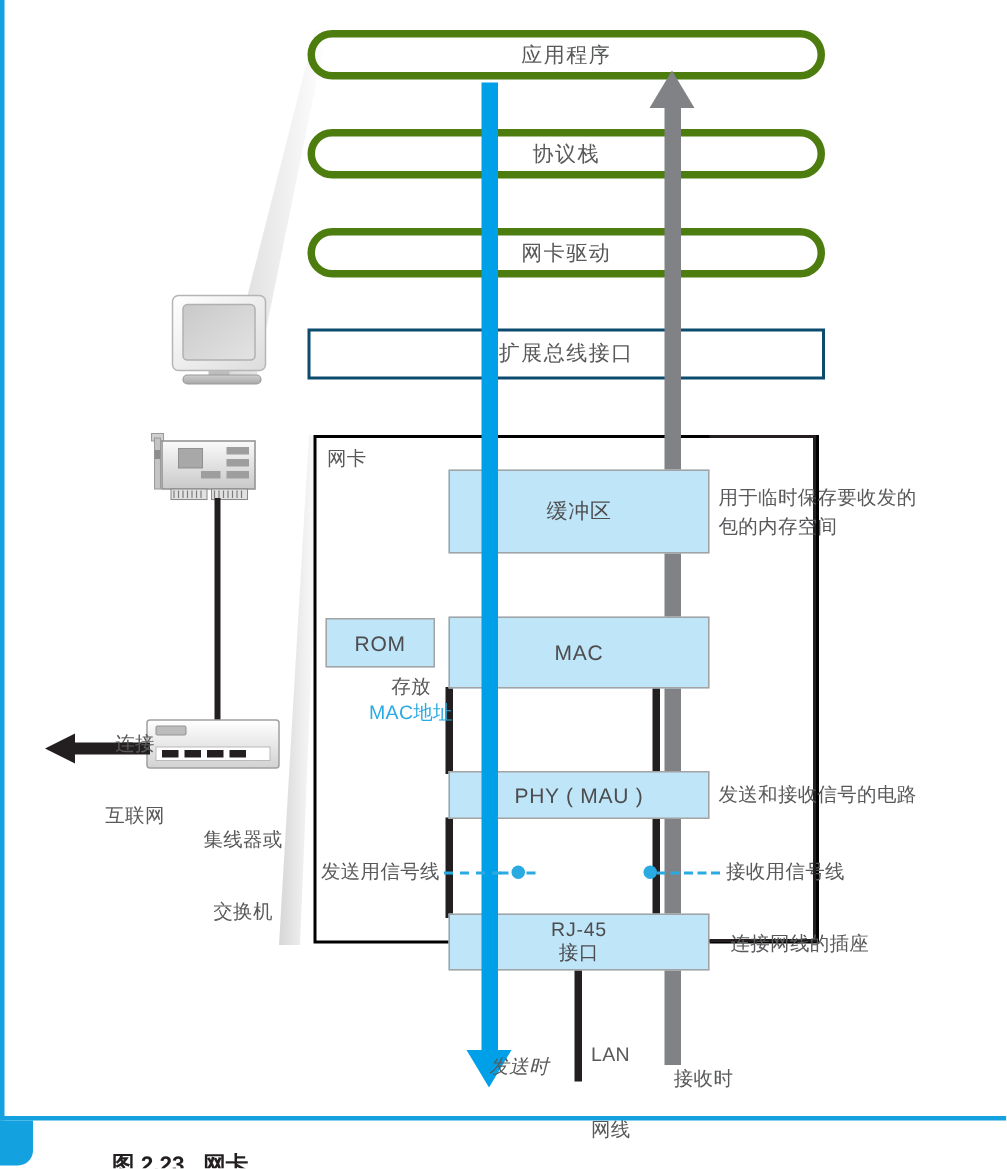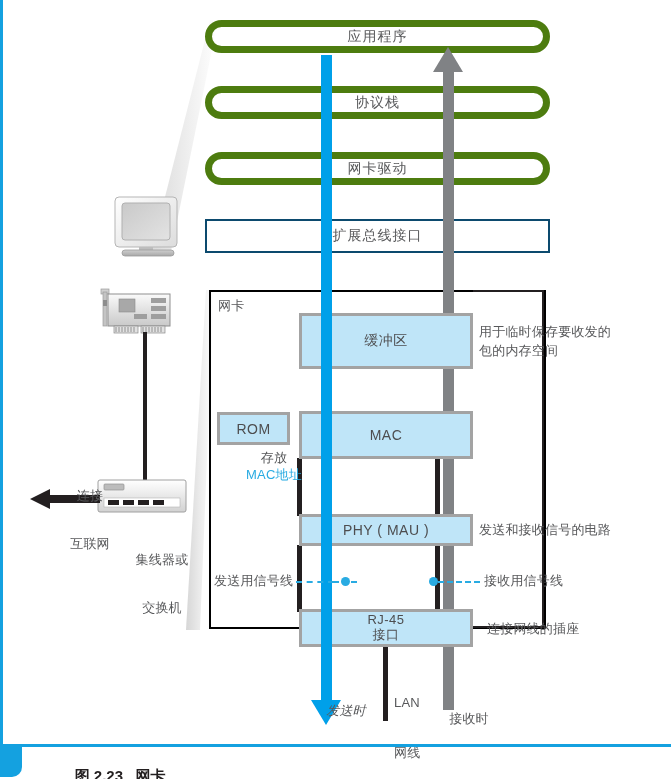--- a/index.html
+++ b/index.html
@@ -21,21 +21,21 @@
     white-space:pre;
     letter-spacing:.2px;
   }
   .ctr{text-align:center;padding-left:20px;}
 
   
   #leftrule{left:0;top:0;width:3px;height:747px;background:#14a1e0;}
 
   
   .rbox{
-    border:7px solid #4d7c0f;
+    border:5px solid #4d7c0f;
     border-radius:17px;
     background:transparent;
     box-sizing:border-box;
   }
   .sbox{
     border:2px solid #0c4a6e;
     background:transparent;
     box-sizing:border-box;
   }
   .boxlabel{
@@ -50,21 +50,21 @@
   #nicframe{
     left:209px;top:290px;width:337px;height:339px;
     border:2.5px solid #000000;
     border-top-color:#000;
     box-sizing:border-box;
     background:transparent;
   }
 
   
   .cbox{
-    border:3px solid #a3a3a3;
+    border:1px solid #a3a3a3;
     background:#bfe5f8;
     box-sizing:border-box;
   }
   .cbox .boxlabel{color:#4d4d4f;font-size:14px;letter-spacing:.5px;}
 
   
   #sendbar{left:321px;top:55px;width:11px;height:655px;background:#00a0e9;}
   #sendhead{
     left:311px;top:700px;width:0;height:0;
     border-left:15px solid transparent;

